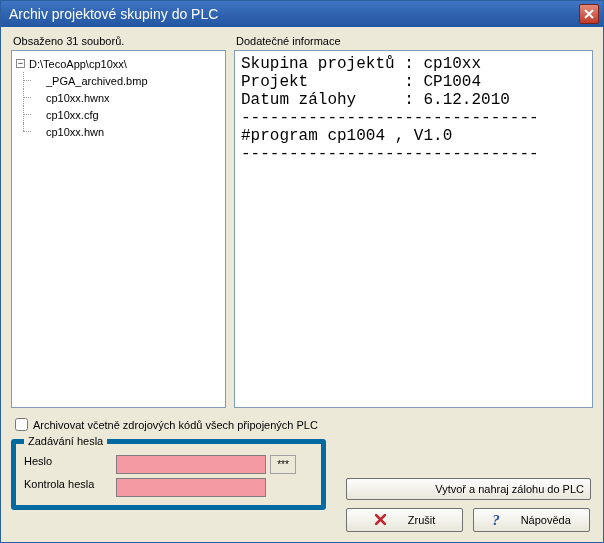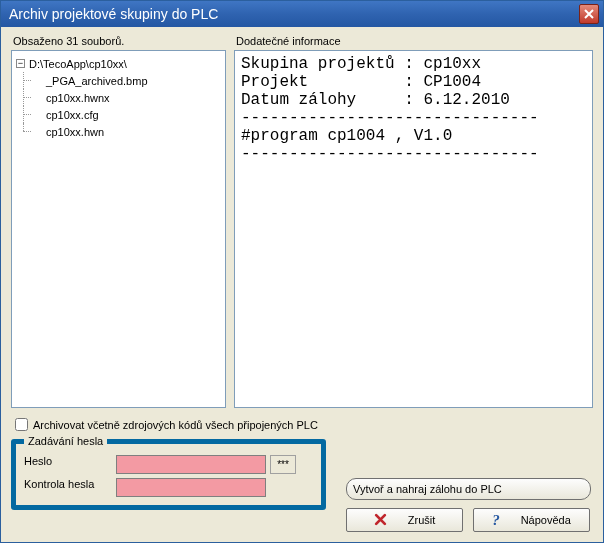--- a/index.html
+++ b/index.html
@@ -144,26 +144,26 @@
   .buttons-area {
     position: relative;
     margin-top: -32px;
     margin-left: 335px;
   }
   .big-btn {
     width: 245px;
     height: 22px;
     border: 1px solid #707070;
     background: linear-gradient(to bottom, #fdfdfd, #e9e7da);
-    border-radius: 10px;
+    border-radius: 2px;
     font: inherit;
     cursor: pointer;
     display: flex;
     align-items: center;
-    justify-content: flex-start;
+    justify-content: flex-end;
     gap: 6px;
   }
   .btn-row {
     display: flex;
     gap: 10px;
     margin-top: 8px;
     justify-content: flex-start;
   }
   .btn {
     width: 117px;

